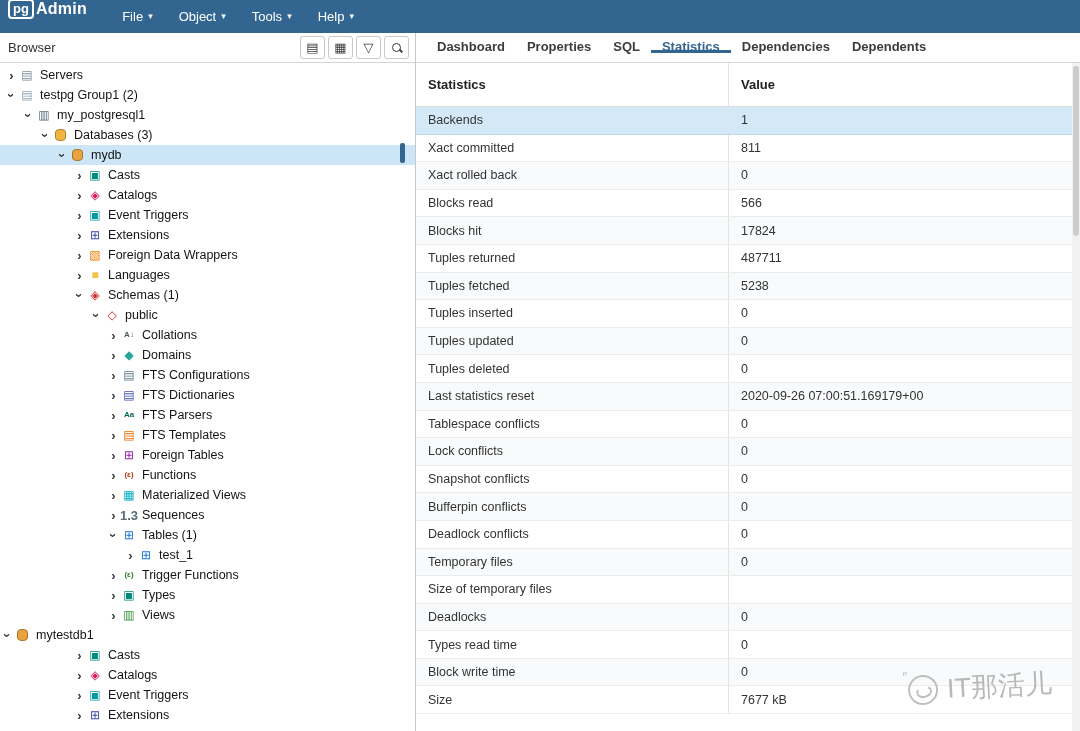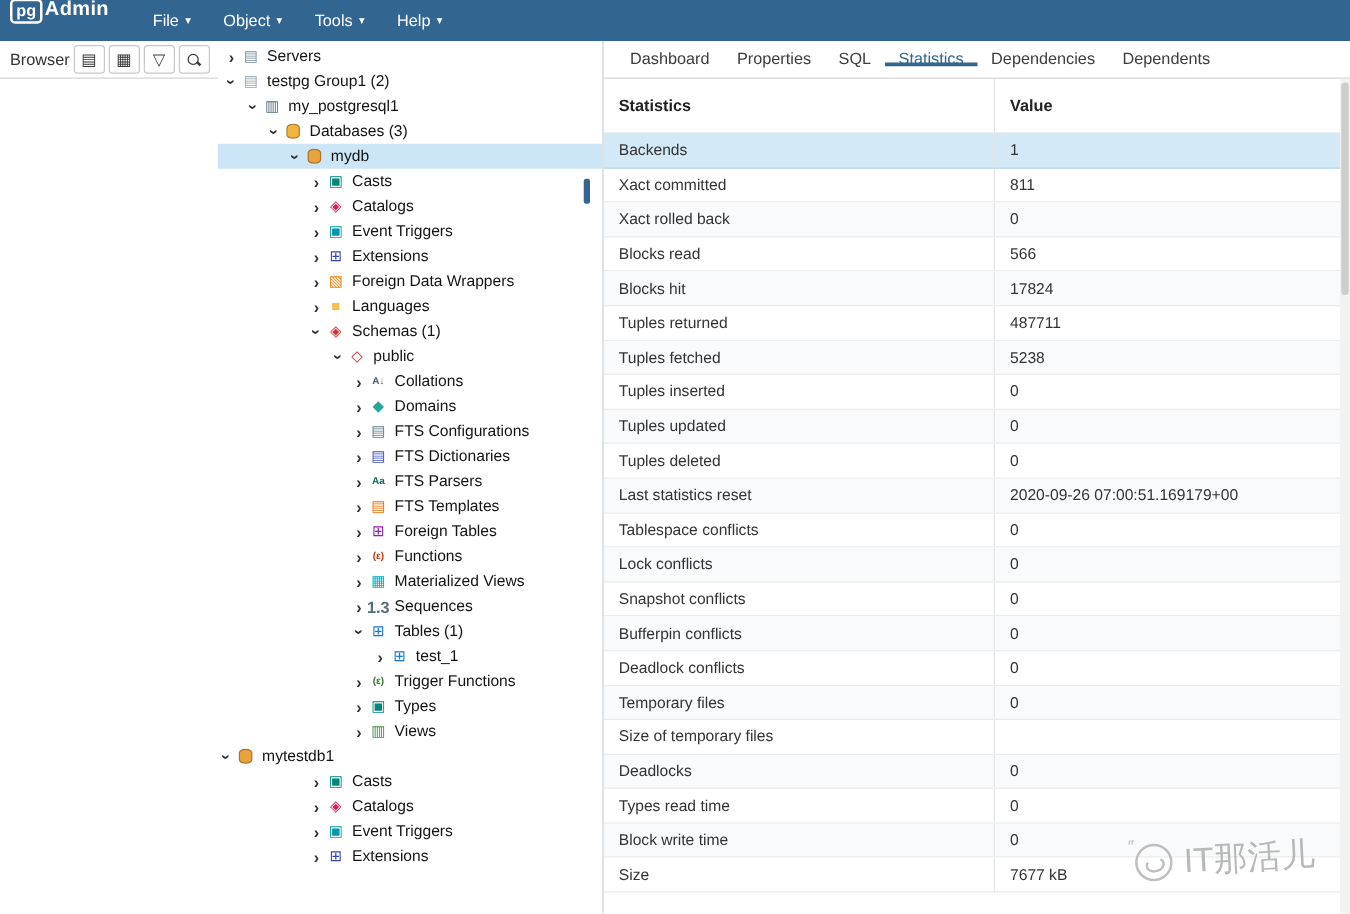--- a/index.html
+++ b/index.html
@@ -5,32 +5,32 @@
   * { box-sizing: border-box; }
   html,body { margin:0; padding:0; }
   body {
     width:1080px; height:731px; overflow:hidden;
     font-family:"Liberation Sans", sans-serif;
     background:#fff; color:#222; position:relative;
   }
 
   
   .topbar { height:33px; background:#326690; display:flex; align-items:center; color:#fff; }
-  .logo { display:flex; align-items:flex-start; margin:0 22px 16px 8px; cursor:default; }
+  .logo { display:flex; align-items:center; margin:0 22px 16px 8px; cursor:default; }
   .logo-pg { border:2px solid #fff; border-radius:4px; font-weight:bold; font-size:13px; padding:0 3px; line-height:16px; }
   .logo-admin { font-weight:bold; font-size:16px; margin-left:2px; letter-spacing:.3px; }
   .menu-bar { display:flex; height:33px; }
   .menu-item { padding:0 13px; font-size:13px; display:flex; align-items:center; gap:5px; cursor:pointer; }
   .caret { font-size:9px; line-height:1; }
 
   
   .main { display:flex; height:698px; }
 
   
-  .left { width:483px; border-right:1px solid #c3c9cd; display:flex; flex-direction:row; position:relative; background:#fff; }
+  .left { width:416px; border-right:1px solid #c3c9cd; display:flex; flex-direction:column; position:relative; background:#fff; }
   .left-header { height:30px; border-bottom:1px solid #d5d5d5; display:flex; align-items:center; justify-content:space-between; padding:0 6px 0 8px; flex:0 0 30px; }
   .browser-title { font-size:13px; color:#333; }
   .browser-toolbar { display:flex; }
   .tool-btn { width:25px; height:23px; border:1px solid #c9c9c9; background:#fff; border-radius:3px; margin-left:3px; display:flex; align-items:center; justify-content:center; padding:0; cursor:pointer; }
   .tool-ico { font-size:13px; color:#3a3a3a; line-height:1; }
   .ico-search { position:relative; width:12px; height:12px; }
   .ico-search::before { content:""; position:absolute; left:1px; top:1px; width:7px; height:7px; border:1.5px solid #3a3a3a; border-radius:50%; }
   .ico-search::after { content:""; position:absolute; left:8px; top:8px; width:4px; height:1.8px; background:#3a3a3a; transform:rotate(45deg); }
 
   .tree { flex:1; overflow:hidden; padding-top:2px; position:relative; }
@@ -39,21 +39,21 @@
   .chev { width:15px; flex:0 0 15px; font-size:13px; color:#333; font-weight:bold; text-align:center; line-height:1; display:inline-block; }
   .chev.open { transform:rotate(90deg); }
   .tree-ico { width:16px; flex:0 0 16px; text-align:center; margin-right:5px; font-size:12px; line-height:1; display:inline-flex; align-items:center; justify-content:center; }
   .tree-ico.cyl { width:11px; flex:0 0 11px; height:12px; border-radius:5px / 3.5px; border:1px solid rgba(0,0,0,.28); margin:0 8px 0 2px; }
   .tree-label { padding-right:6px; }
   .tree-scroll-thumb { position:absolute; right:10px; top:110px; width:5px; height:20px; background:#326690; border-radius:2px; cursor:pointer; }
 
   
   .right { flex:1; display:flex; flex-direction:column; position:relative; background:#fff; }
   .tab-bar { height:30px; flex:0 0 30px; border-bottom:1px solid #d5d5d5; display:flex; padding-left:10px; }
-  .tab { font-size:13px; color:#3c3c3c; padding:0 11px; line-height:27px; height:20px; border-bottom:3px solid transparent; cursor:pointer; }
+  .tab { font-size:13px; color:#3c3c3c; padding:0 11px; line-height:27px; height:20px; border-bottom:3px solid transparent; cursor:pointer;font-weight:bold; }
   .tab.active { color:#326690; border-bottom-color:#326690; }
 
   .table-area { flex:1; overflow:hidden; position:relative; padding-right:8px; }
   .thead { display:flex; height:44px; border-bottom:1px solid #dcdcdc; }
   .cell { padding-left:12px; display:flex; align-items:center; overflow:hidden; }
   .c1 { width:313px; flex:0 0 313px; border-right:1px solid #e4e4e4; }
   .c2 { flex:1; }
   .thead .cell { font-weight:bold; font-size:13px; color:#222; }
   .trow { display:flex; height:27.6px; border-bottom:1px solid #ececec; font-size:12.5px; color:#333; cursor:default; }
   .trow.alt { background:#f8fafb; }

